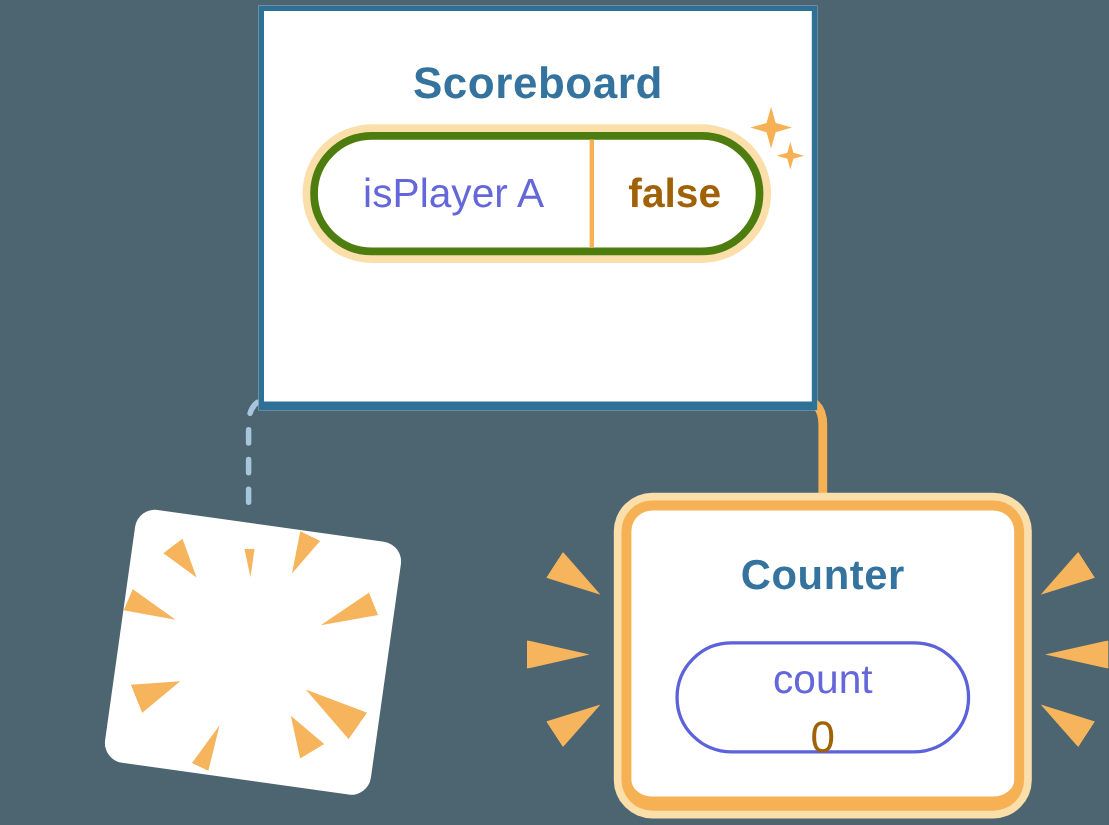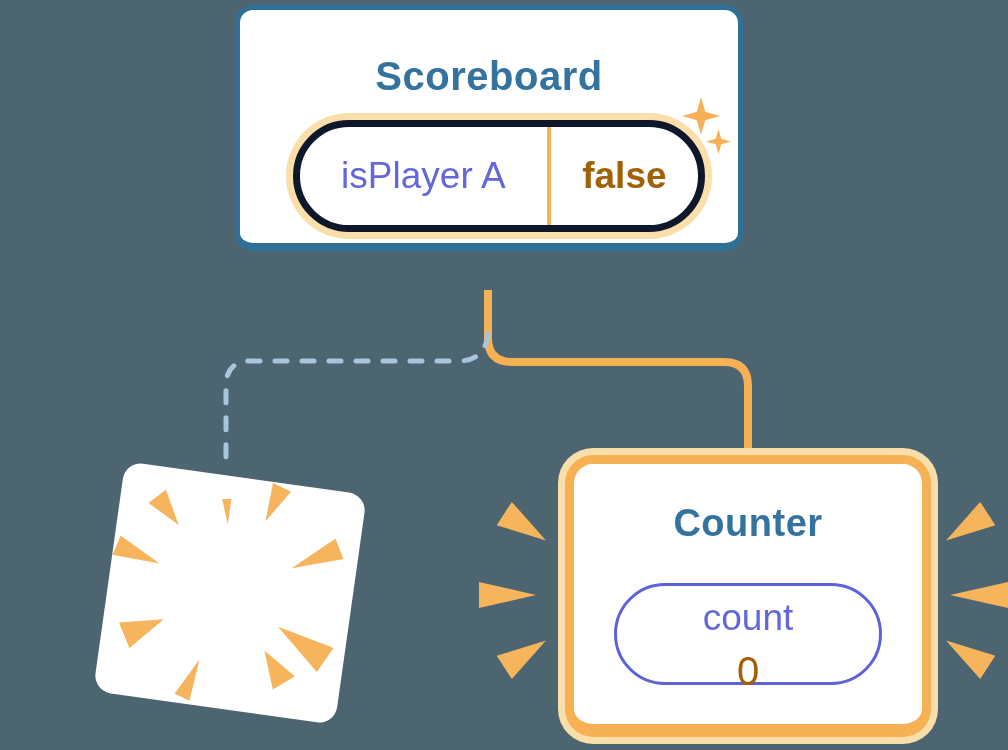--- a/index.html
+++ b/index.html
@@ -6,42 +6,42 @@
   .stage{
     position:relative;width:1008px;height:750px;overflow:hidden;
     background:#4C6570;
     font-family:"Liberation Sans", sans-serif;
   }
   
   .component-card{
     position:absolute;background:#fff;box-sizing:border-box;
   }
   .scoreboard-card{
-    left:235px;top:5px;width:508px;height:246px;
-    border:5px solid #2F7096;border-bottom-width:8px;border-radius:18px;
+    left:235px;top:5px;width:508px;height:368px;
+    border:5px solid #2F7096;border-bottom-width:8px;border-radius:0;
   }
   .counter-card{
     left:565px;top:455px;width:366px;height:282px;
     border:9px solid #F6B155;border-bottom-width:13px;border-radius:28px;
     box-shadow:0 0 0 7px #FBDFAB;
   }
   .card-title{
     position:absolute;left:0;width:100%;text-align:center;
     color:#33739E;font-weight:600;letter-spacing:0.5px;
   }
   .scoreboard-card .card-title{top:44px;font-size:40px;}
   .counter-card .card-title{top:38px;font-size:38px;}
   
   .state-pill{
     position:absolute;box-sizing:border-box;background:#fff;
     display:flex;align-items:stretch;
   }
   .scoreboard-pill{
-    left:53px;top:110px;width:412px;height:112px;
-    border:7px solid #0f172a;border-radius:60px;
+    left:42px;top:110px;width:412px;height:112px;
+    border:7px solid #4d7c0f;border-radius:60px;
     box-shadow:0 0 0 7px #FBDFAB;
   }
   .counter-pill{
     left:40px;top:119px;width:268px;height:102px;
     border:3px solid #5C62D9;border-radius:52px;flex-direction:column;
   }
   .pill-section{
     display:flex;align-items:center;justify-content:center;
     color:#6467D9;
   }

